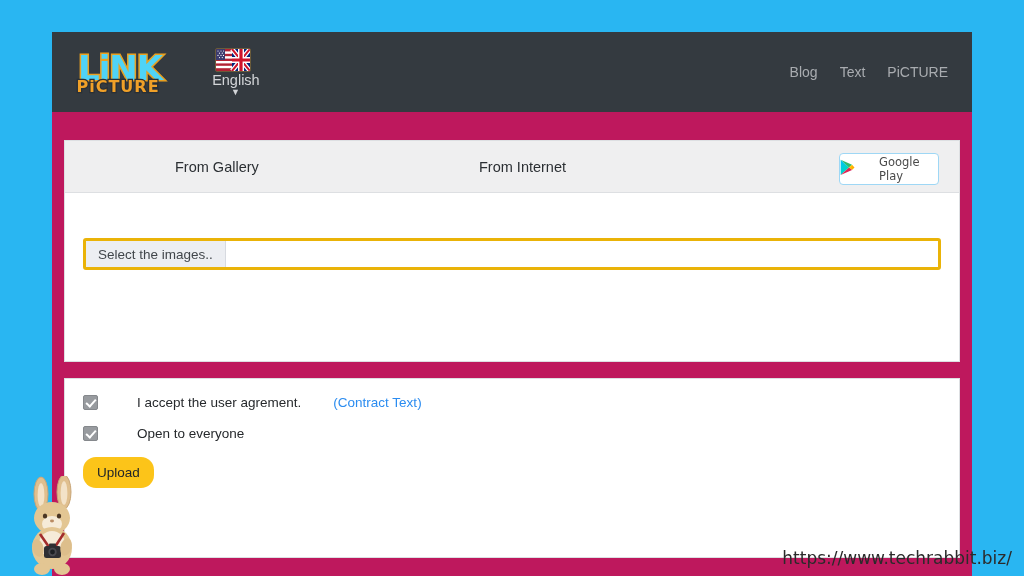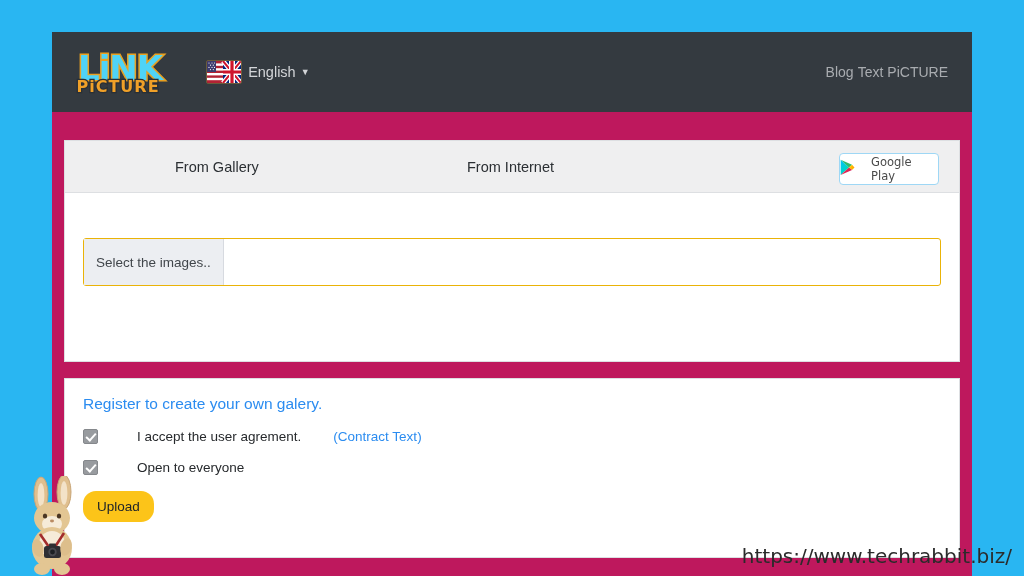--- a/index.html
+++ b/index.html
@@ -69,20 +69,21 @@
     margin-top: -6px;
     margin-right: 2px;
   }
 
   
   #lang-switch {
     display: flex;
     align-items: center;
     margin-left: 44px;
     cursor: pointer;
+    flex-direction: column;
   }
   .flag {
     width: 34px;
     height: 22px;
     border-radius: 2px;
     border: 1px solid #6b5b3a;
     overflow: hidden;
     position: relative;
     flex: none;
     display: block;
@@ -97,21 +98,21 @@
     color: #d3d5d8;
     font-size: 9px;
     line-height: 1;
   }
 
   
   #nav-links {
     margin-left: auto;
     display: flex;
     align-items: center;
-    gap: 4px;
+    gap: 22px;
   }
   #nav-links a {
     color: #a9acb0;
     font-size: 14px;
     text-decoration: none;
   }
 
   
   #content {
     padding: 28px 12px 0 12px;
@@ -136,53 +137,53 @@
     position: relative;
     box-sizing: border-box;
   }
   .tab {
     font-size: 14.5px;
     color: #2b2f33;
     cursor: pointer;
     position: absolute;
   }
   .tab-gallery { left: 110px; }
-  .tab-internet { left: 402px; }
+  .tab-internet { left: 414px; }
 
   .gplay-btn {
     position: absolute;
     right: 20px;
     top: 12px;
     width: 100px;
     height: 32px;
     background: #fff;
     border: 1px solid #9ed7f5;
     border-radius: 4px;
     display: flex;
     align-items: center;
     justify-content: center;
-    gap: 16px;
+    gap: 24px;
     cursor: pointer;
     box-sizing: border-box;
   }
   .gplay-label {
     font-size: 11.5px;
     color: #4a4a4a;
     font-family: "DejaVu Sans", sans-serif;
   }
 
   .card-body { position: relative; }
 
   .file-group {
     position: absolute;
     left: 18px;
     top: 45px;
     right: 18px;
-    height: 48px;
-    border: 1px solid #eab308;
+    height: 32px;
+    border: 3px solid #eab308;
     border-radius: 3px;
     background: #fff;
     display: flex;
     align-items: stretch;
     box-sizing: border-box;
   }
   .file-btn {
     background: #eceef2;
     border-right: 1px solid #d7dae0;
     padding: 0 12px;
@@ -260,21 +261,21 @@
     height: 100px;
     z-index: 5;
   }
 
   
   #watermark {
     position: absolute;
     right: 12px;
     bottom: 8px;
     font-family: "DejaVu Sans", sans-serif;
-    font-size: 20px;
+    font-size: 17px;
     color: #2b2b2b;
     z-index: 6;
     white-space: nowrap;
     margin-left: 16px;
   }
 </style>
 </head>
 <body>
 
 <div id="page">
@@ -365,21 +366,20 @@
 
       <div class="card-body">
         <div class="file-group">
           <span class="file-btn">Select the images..</span>
           <span class="file-rest"></span>
         </div>
       </div>
     </div>
 
     <div class="card" id="register-card">
-      <div class="reg-title">Register to create your own galery.</div>
 
       <div class="chk-row">
         <span class="chk"></span>
         <span>I accept the user agrement.</span>
         <a class="contract-link" href="#">(Contract Text)</a>
       </div>
 
       <div class="chk-row">
         <span class="chk"></span>
         <span>Open to everyone</span>

